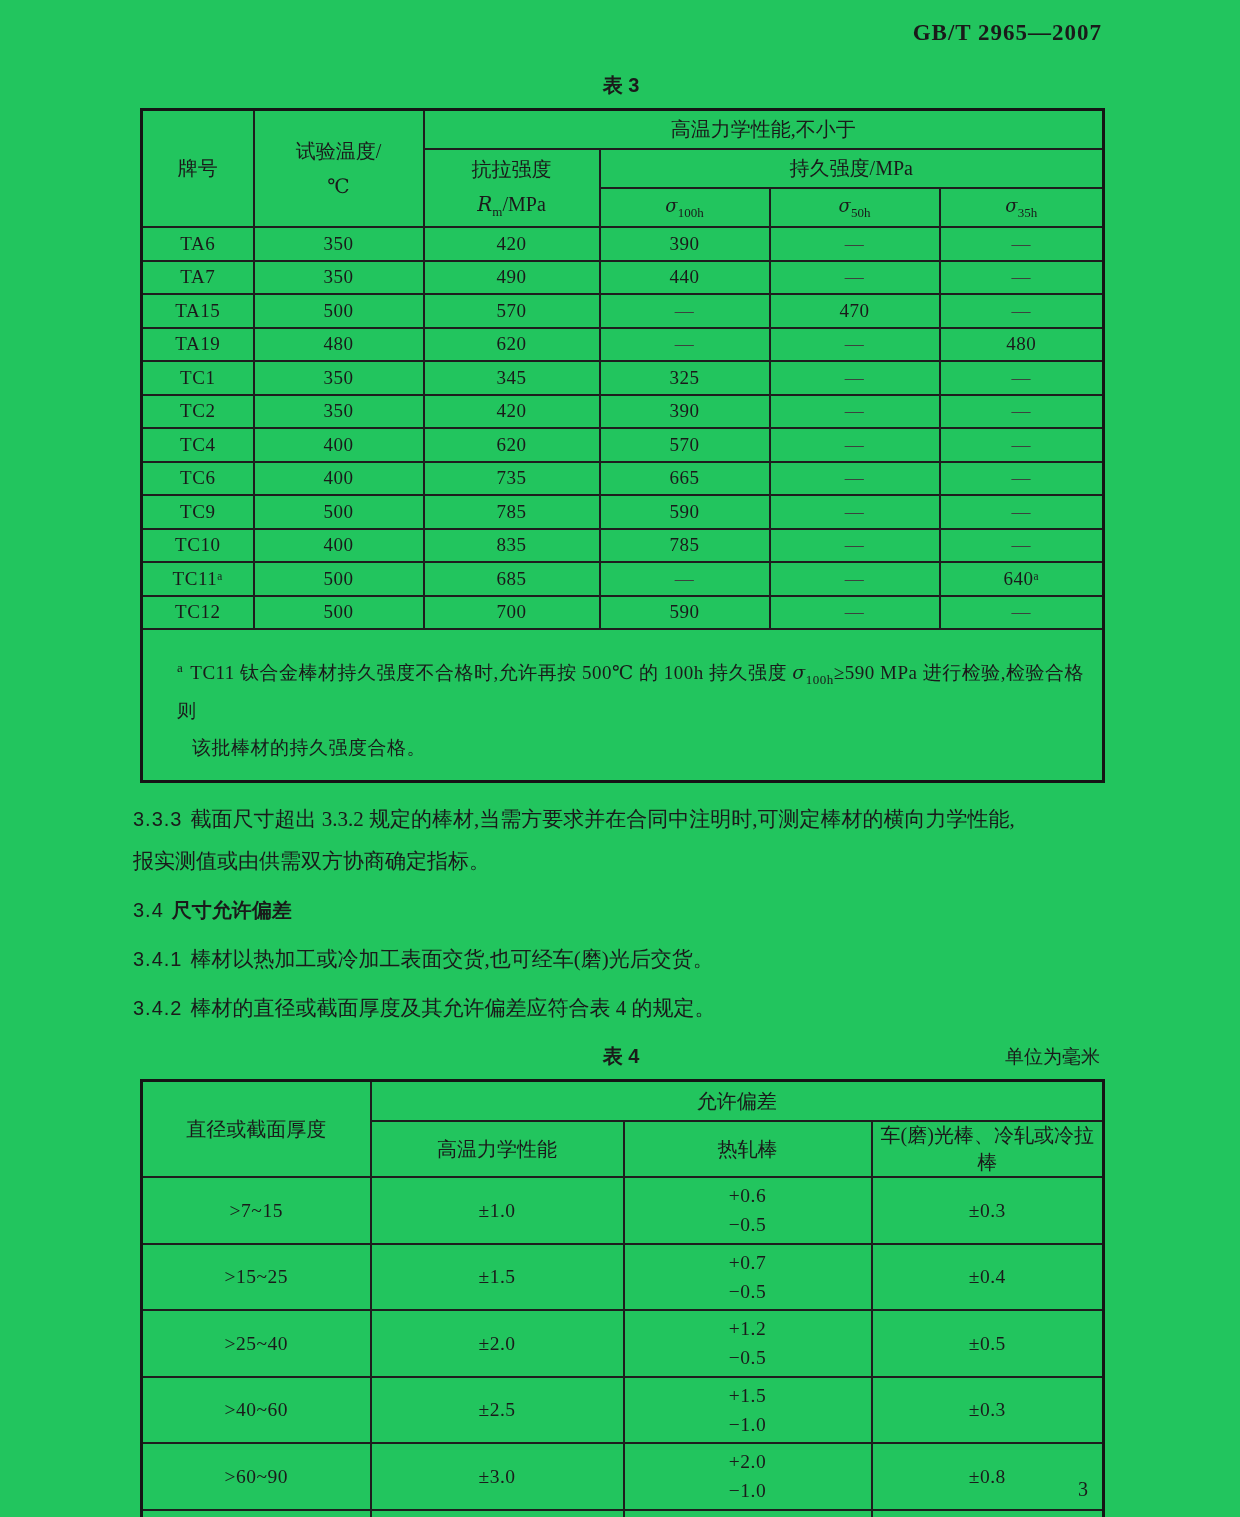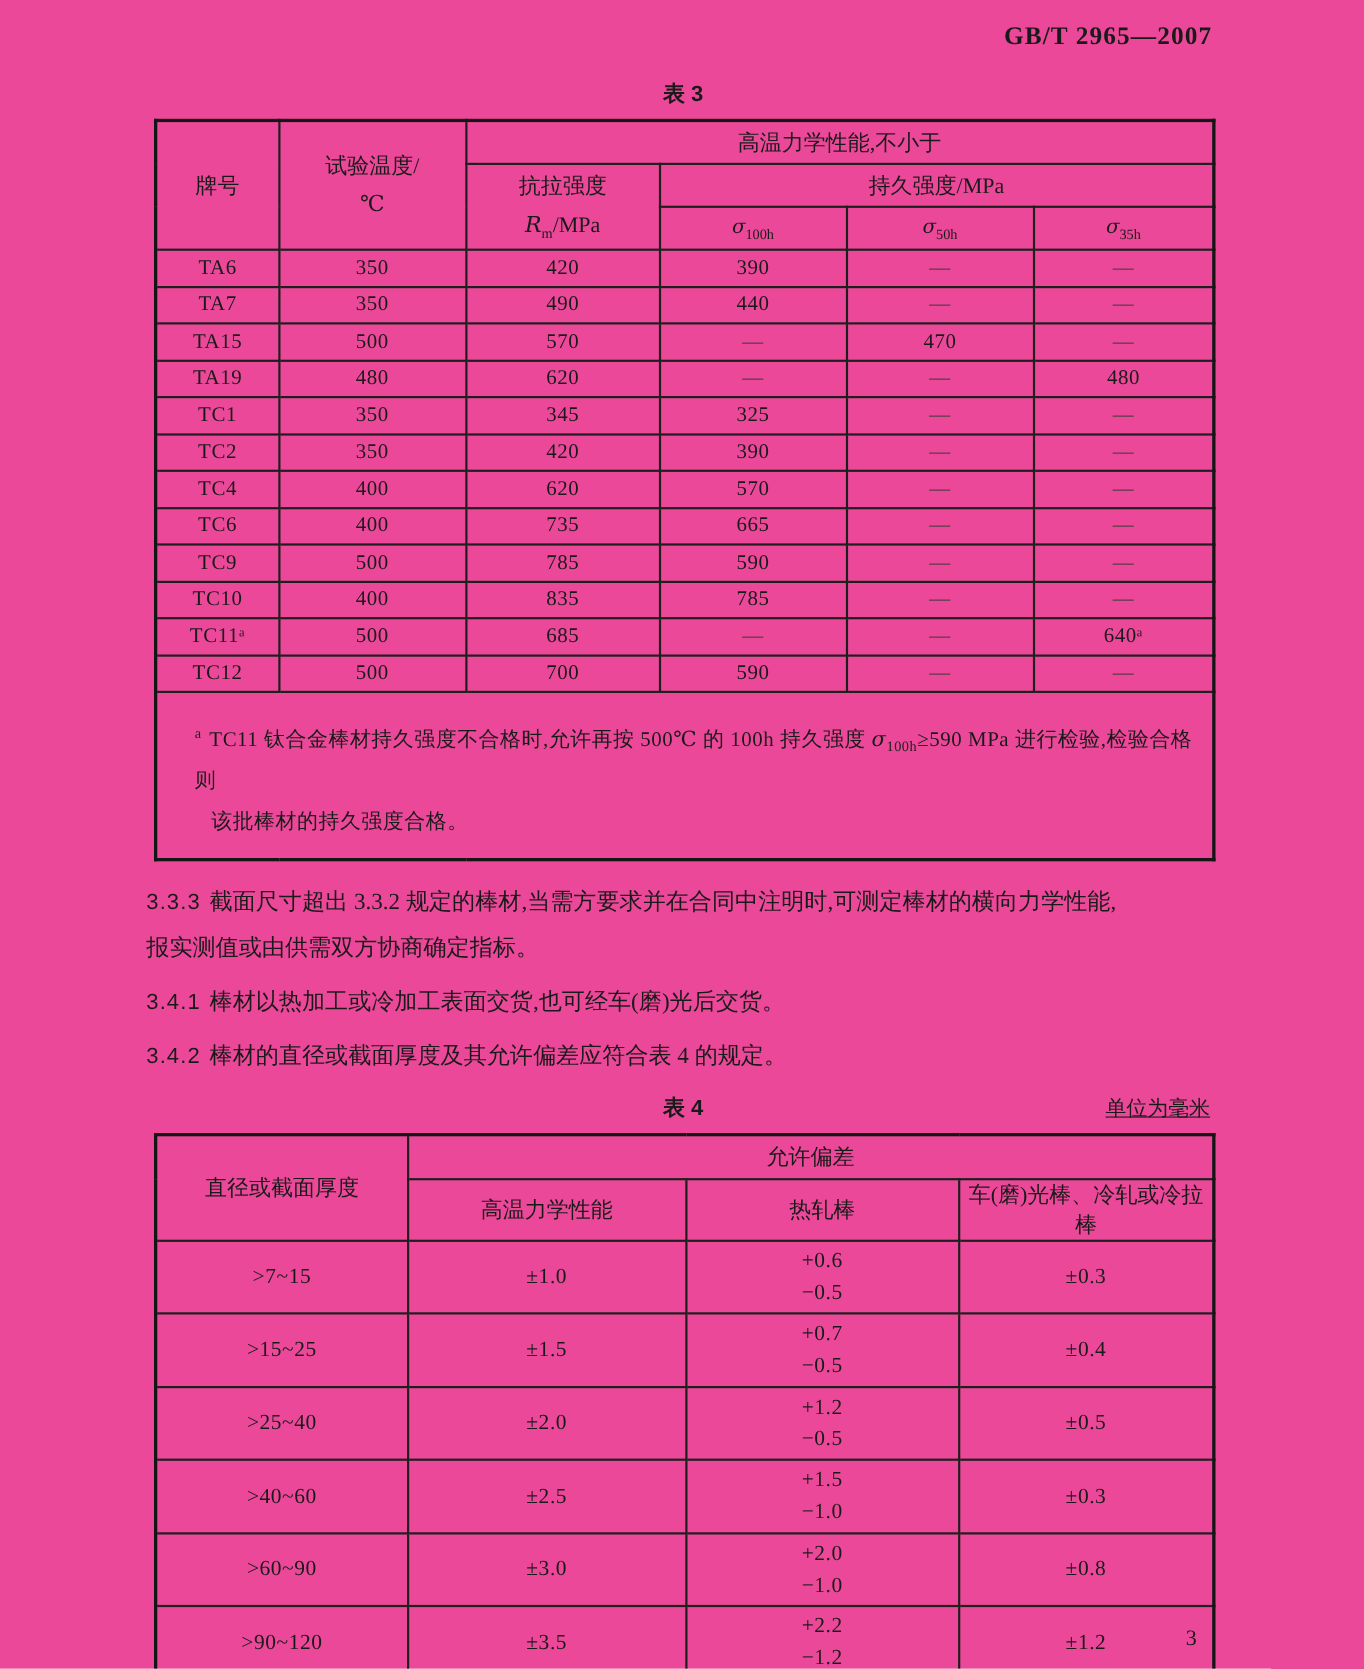--- a/index.html
+++ b/index.html
@@ -1,19 +1,19 @@
 <!DOCTYPE html>
 <html><head>
 <meta charset="utf-8">
 <style>
   html,body { margin:0; padding:0; background:#e8e8e8; }
   .page {
     position:relative;
     width:1240px; height:1517px;
-    background:#ec4899;
+    background:#22c55e;
     overflow:hidden;
     font-family:"Liberation Serif","DejaVu Serif",serif;
     color:#1a1a1a;
     margin:0 auto;
   }
   .doc-header {
     position:absolute; top:20px; right:138px;
     font-size:23px; font-weight:bold; letter-spacing:1px;
     font-family:"Liberation Serif","DejaVu Serif",serif;
   }
@@ -22,21 +22,20 @@
   }
   .table-caption {
     text-align:center; font-size:20px; font-weight:bold;
     font-family:"Liberation Sans","DejaVu Sans",sans-serif;
     margin-bottom:9px; position:relative;
   }
   .unit-note {
     position:absolute; right:2px; top:1px;
     font-weight:normal; font-size:19px;
     font-family:"Liberation Serif","DejaVu Serif",serif;
-    text-decoration:underline;
   }
   table {
     border-collapse:collapse; table-layout:fixed; width:962px;
     border:3px solid #151515;
   }
   th, td {
     border:2px solid #1e1e1e;
     text-align:center; vertical-align:middle;
     font-weight:normal; padding:0;
     font-size:19px;
@@ -223,20 +222,23 @@
           </td>
         </tr>
       </tbody>
     </table>
 
     <div class="paragraphs">
       <p class="para">
         <span class="sec-num">3.3.3</span><span class="sec-text">截面尺寸超出 3.3.2 规定的棒材,当需方要求并在合同中注明时,可测定棒材的横向力学性能,
 报实测值或由供需双方协商确定指标。</span>
       </p>
+      <p class="para heading">
+        <span class="sec-num">3.4</span><span class="sec-title">尺寸允许偏差</span>
+      </p>
       <p class="para">
         <span class="sec-num">3.4.1</span><span class="sec-text">棒材以热加工或冷加工表面交货,也可经车(磨)光后交货。</span>
       </p>
       <p class="para">
         <span class="sec-num">3.4.2</span><span class="sec-text">棒材的直径或截面厚度及其允许偏差应符合表 4 的规定。</span>
       </p>
     </div>
 
     <div class="table-caption caption4-wrap">
       <span>表 4</span>

